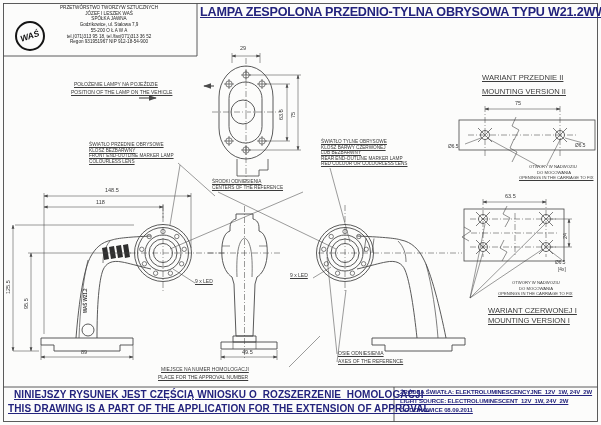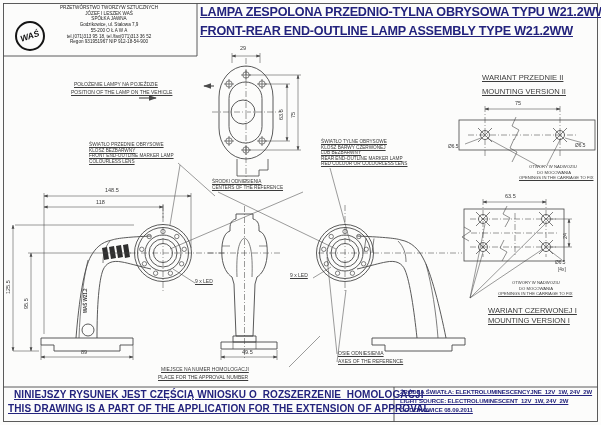--- a/index.html
+++ b/index.html
@@ -224,21 +224,20 @@
   <div class="company">
     <div>PRZETWÓRSTWO TWORZYW SZTUCZNYCH</div>
     <div>JÓZEF I LESZEK WAŚ</div>
     <div>SPÓŁKA JAWNA</div>
     <div>Godzikowice, ul. Stalowa 7,9</div>
     <div>55-200  O Ł A W A</div>
     <div>tel.(071)313 95 18, tel./fax(071)313 36 52</div>
     <div>Regon 931951967 NIP 912-18-54-900</div>
   </div>
   <div class="lbl navy u" style="left:200px;top:6px;font-size:12.6px;letter-spacing:-0.2px;">LAMPA ZESPOLONA PRZEDNIO-TYLNA OBRYSOWA TYPU W21.2WW</div>
-  <div class="lbl navy u" style="left:200px;top:25px;font-size:12.6px;letter-spacing:-0.2px;">FRONT-REAR END-OUTLINE LAMP ASSEMBLY TYPE W21.2WW</div>
 
   <div class="lbl u" style="left:74px;top:82px;font-size:5px;">POŁOŻENIE LAMPY NA POJEŹDZIE</div>
   <div class="lbl u" style="left:71px;top:90px;font-size:5px;">POSITION OF THE LAMP ON THE VEHICLE</div>
   <div class="lbl" style="left:240px;top:46px;font-size:5.5px;">29</div>
   <div class="lbl v" style="left:279px;top:120px;font-size:5.5px;">63.5</div>
   <div class="lbl v" style="left:291px;top:118px;font-size:5.5px;">75</div>
 
   <div class="lbl u" style="left:89px;top:143px;font-size:4.7px;">ŚWIATŁO PRZEDNIE OBRYSOWE</div>
   <div class="lbl u" style="left:89px;top:148.5px;font-size:4.7px;">KLOSZ BEZBARWNY</div>
   <div class="lbl u" style="left:89px;top:154px;font-size:4.7px;">FRONT END-OUTLINE MARKER LAMP</div>

